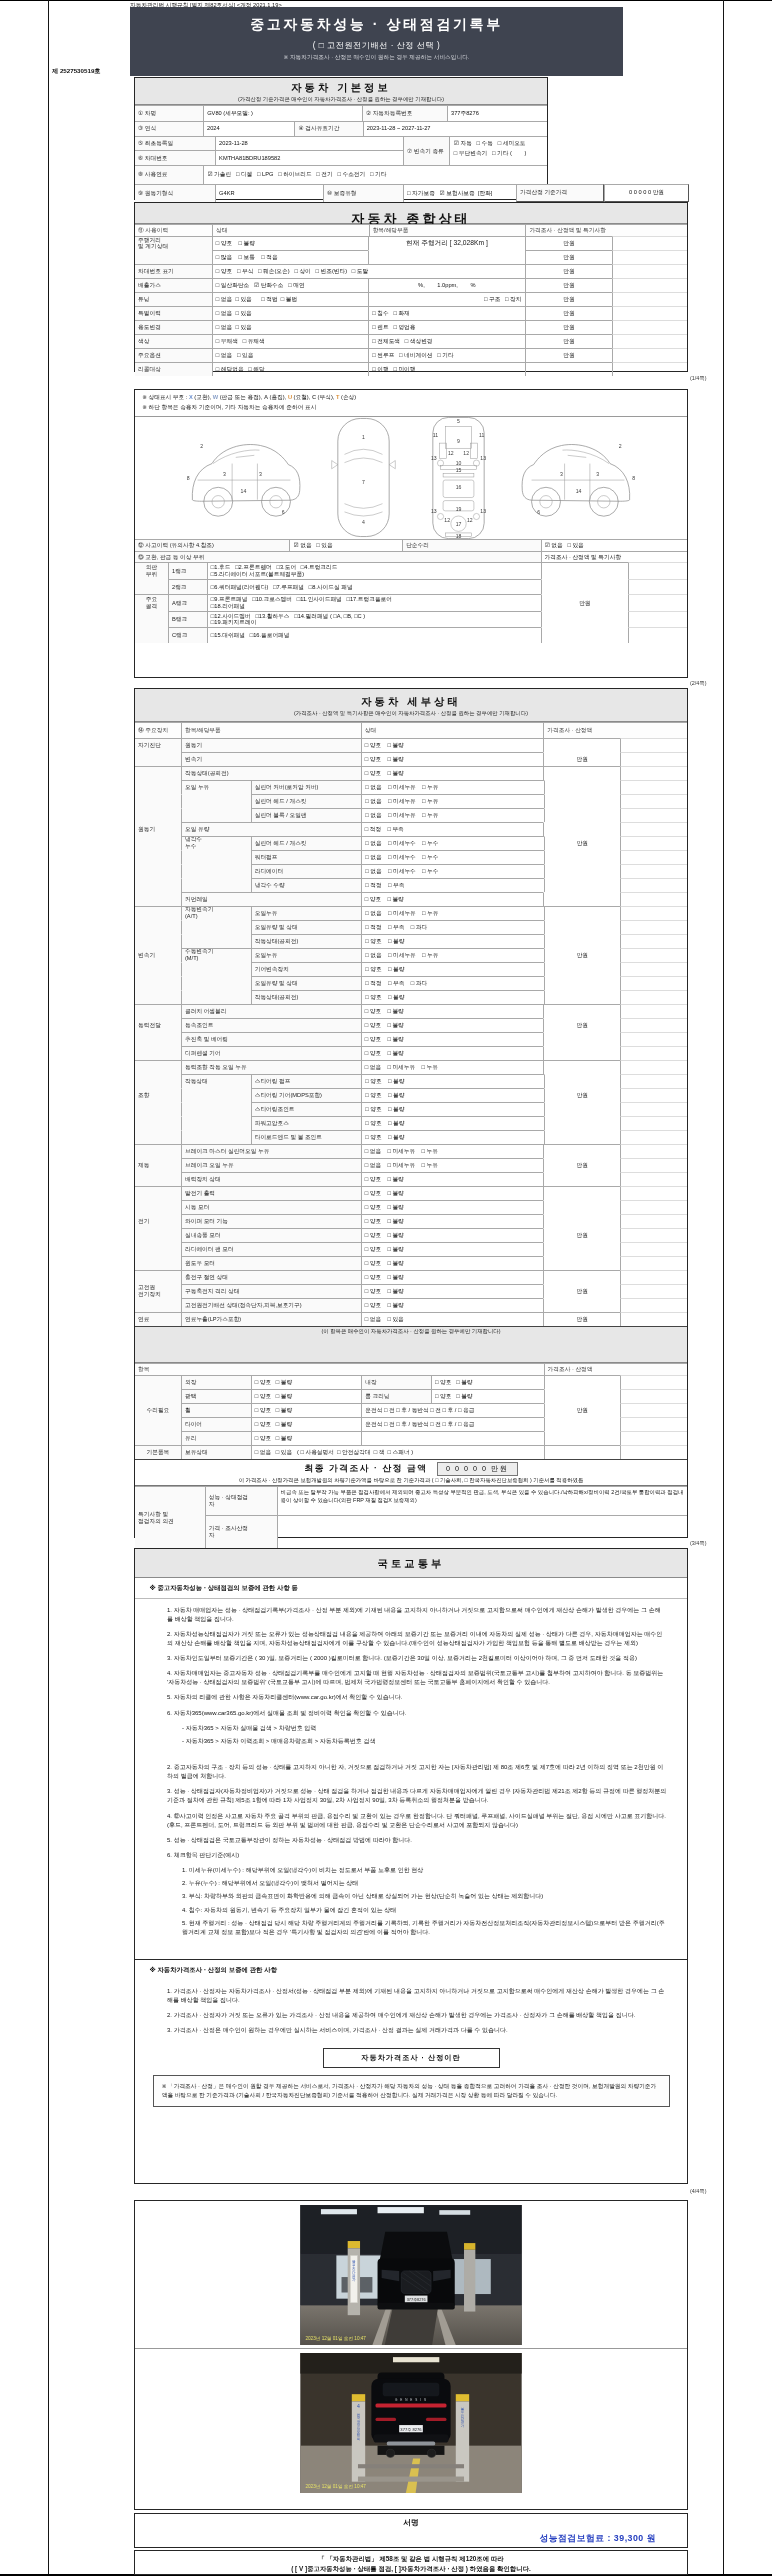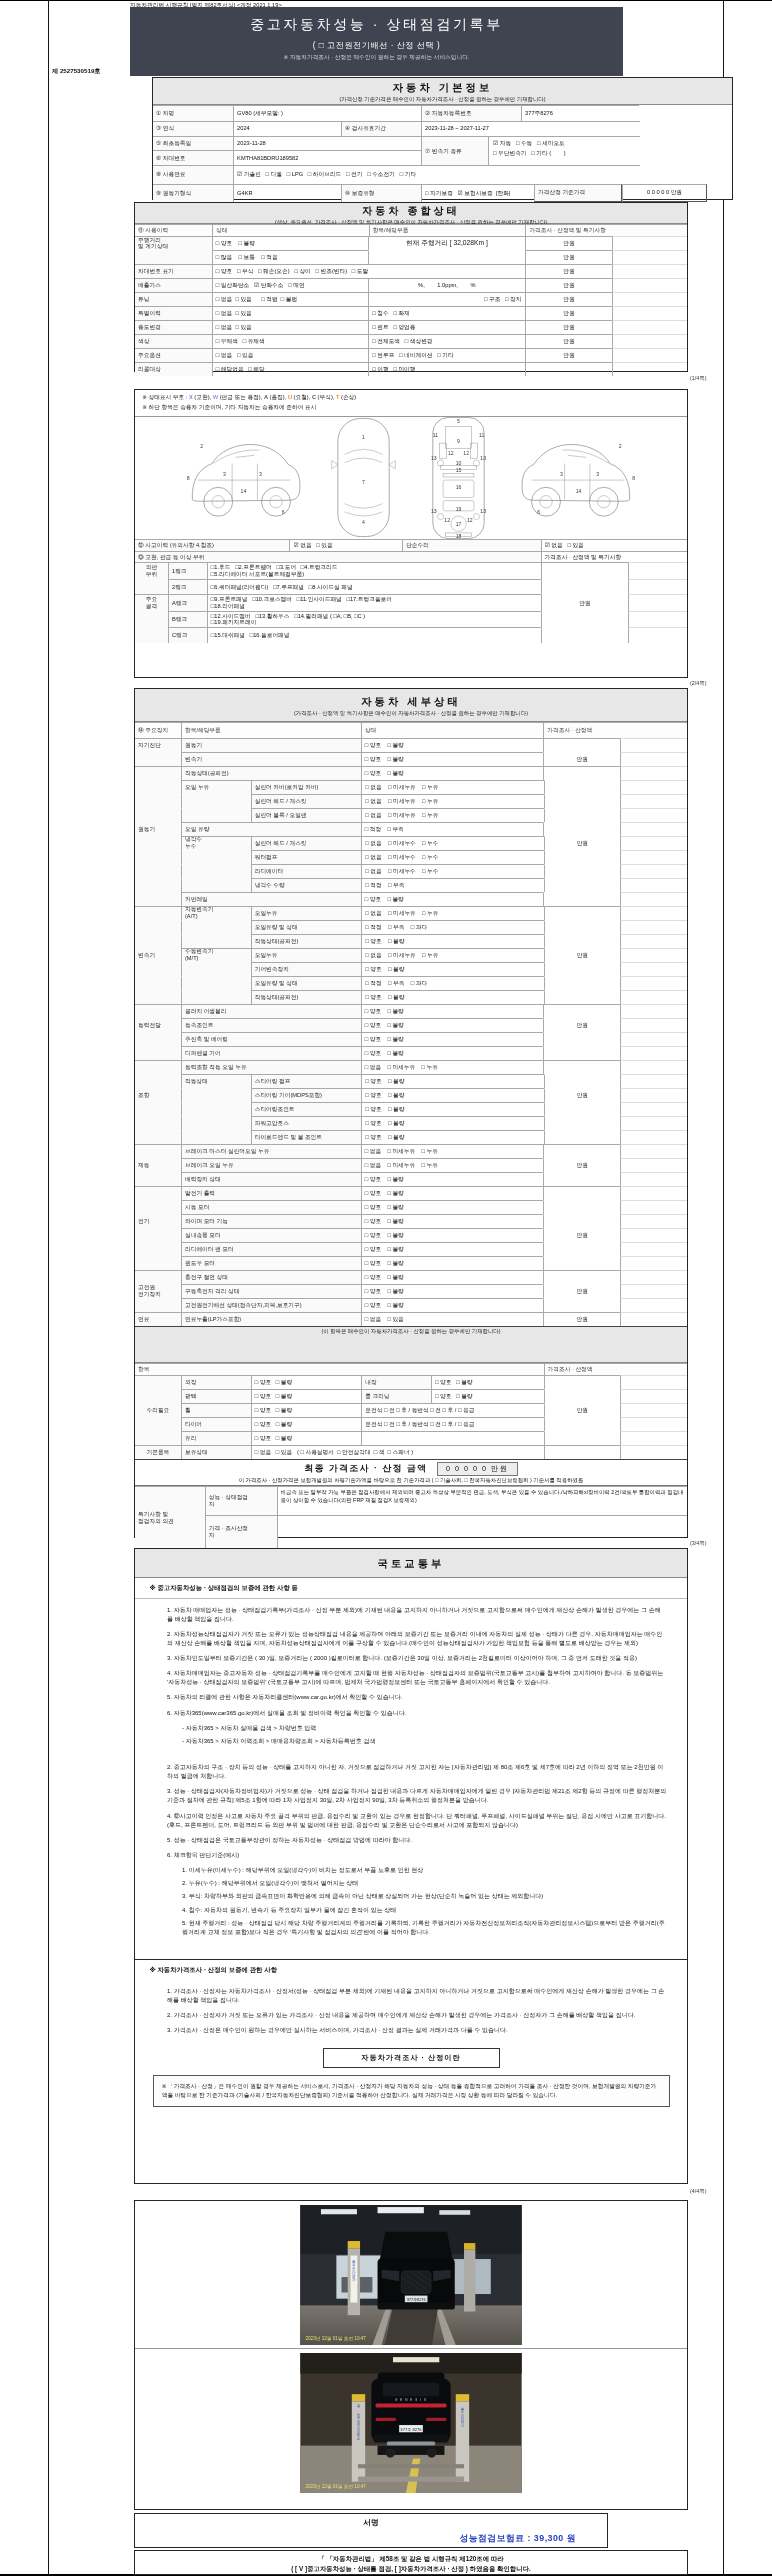--- a/index.html
+++ b/index.html
@@ -3,21 +3,21 @@
 <meta charset="utf-8">
 <style>
   html,body{margin:0;padding:0;background:#fff;font-family:"Liberation Sans","DejaVu Sans",sans-serif;color:#111;}
   .page{position:relative;width:773px;height:2576px;background:#fff;overflow:hidden;}
   .edgeline{position:absolute;top:0;bottom:0;width:1px;background:#151515;}
   .topline{position:absolute;left:0;right:0;top:0;height:1px;background:#000;}
   .botline{position:absolute;left:0;right:0;top:2574px;height:1.5px;background:#000;}
   .regnote{position:absolute;left:130px;top:1.5px;font-size:5.7px;color:#111;}
   .docnum{position:absolute;left:52px;top:67px;font-size:6.2px;font-weight:bold;}
   .darkband{position:absolute;left:130px;top:7.2px;width:493px;height:69px;background:#3f4450;color:#fff;text-align:center;}
-  .darkband .t1{font-size:14px;font-weight:normal;letter-spacing:2.6px;padding-top:9.3px;}
+  .darkband .t1{font-size:14px;font-weight:bold;letter-spacing:2.6px;padding-top:9.3px;}
   .darkband .t2{font-size:8.2px;margin-top:5.2px;letter-spacing:0.5px;}
   .darkband .t3{font-size:5.7px;color:#d8dadf;margin-top:3.6px;}
   .box{position:absolute;border:1px solid #262626;background:#fff;box-sizing:border-box;}
   .sechead{background:#e7e7e7;border-bottom:0.5px solid #8a8a8a;text-align:center;}
   .sectitle{font-size:10.3px;font-weight:bold;letter-spacing:3.1px;padding-top:2.6px;}
   .secsub{font-size:5.4px;margin-top:1px;color:#222;}
   .trow{display:flex;box-sizing:border-box;}
   .c{box-sizing:border-box;border-top:0.5px solid #a9a9a9;border-left:0.5px solid #a9a9a9;padding:1px 3.1px;font-size:5.7px;line-height:6.7px;overflow:hidden;white-space:pre;display:flex;align-items:center;}
   .c:first-child{border-left:none;}
   .lab{background:#fafafa;color:#1c1c1c;}
@@ -75,21 +75,21 @@
 
   <div class="regnote">자동차관리법 시행규칙 [별지 제82호서식] &lt;개정 2021.1.19&gt;</div>
   <div class="docnum">제 2527530519호</div>
 
   <div class="darkband">
     <div class="t1">중고자동차성능 · 상태점검기록부</div>
     <div class="t2"><span>( □ 고전원전기배선 · 산정 선택  )</span></div>
     <div class="t3">※ 자동차가격조사 · 산정은 매수인이 원하는 경우 제공하는 서비스입니다.</div>
   </div>
 
-  <div class="box" style="left:152px;top:77px;width:581px;height:123px;overflow:visible">
+  <div class="box" style="left:134px;top:77px;width:414px;height:123px;overflow:visible">
     <div class="sechead" style="height:26px">
       <div class="sectitle">자동차 기본정보</div>
       <div class="secsub">(가격산정 기준가격은 매수인이 자동차가격조사 · 산정을 원하는 경우에만 기재합니다)</div>
     </div>
     <div class="trow" style="height:15.5px">
       <div class="c lab" style="width:80px">① 차명</div>
       <div class="c" style="width:188px">GV80 (세부모델: )</div>
       <div class="c lab" style="width:100px">② 자동차등록번호</div>
       <div class="c" style="width:118px">377주8276</div>
     </div>
@@ -125,21 +125,21 @@
       <div class="c" style="width:108px">G4KR</div>
       <div class="c lab" style="width:80px">⑩ 보증유형</div>
       <div class="c" style="width:113px">□ 자가보증   ☑ 보험사보증  [한화]</div>
       <div class="c lab" style="width:88px;border-right:0.5px solid #555;border-bottom:0.5px solid #555">가격산정 기준가격</div>
       <div class="c cen" style="width:85px;border-right:0.5px solid #555;border-bottom:0.5px solid #555">0 0 0 0 0 만원</div>
     </div>
   </div>
 
   <div class="box" style="left:134px;top:202px;width:554px;height:170px">
     <div class="sechead" style="height:19.6px">
-      <div class="sectitle" style="font-size:10px;padding-top:1px">자동차 종합상태</div>
+      <div class="sectitle" style="font-size:13px;padding-top:7px">자동차 종합상태</div>
       <div class="secsub">(색상, 주요옵션, 가격조사 · 산정액 및 특기사항은 매수인이 자동차가격조사 · 산정을 원하는 경우에만 기재합니다)</div>
     </div>
     <div class="trow colhead" style="height:12.4px">
       <div class="c o-lab">⑪ 사용이력</div>
       <div class="c o-s1">상태</div>
       <div class="c o-item">항목/해당부품</div>
       <div class="c" style="width:162px">가격조사 · 산정액 및 특기사항</div>
     </div>
     <div>
 
@@ -970,21 +970,21 @@
         <rect x="142" y="158" width="146" height="16" rx="6" fill="#101114"></rect>
         <rect x="168" y="172" width="94" height="8" rx="3" fill="#8f949a"></rect>
         <rect x="150" y="180" width="130" height="18" fill="#141414"></rect>
         <circle cx="175" cy="195" r="8" fill="#1d1d1d" stroke="#333"></circle>
         <circle cx="255" cy="195" r="8" fill="#1d1d1d" stroke="#333"></circle>
         <text x="10" y="262" font-size="9" fill="#e6e168">2023년 12월 01일 오전 10:47</text>
       </svg>
     </div>
   </div>
 
-  <div class="box" style="left:134px;top:2513px;width:474px;height:35px">
+  <div class="box" style="left:134px;top:2513px;width:554px;height:35px">
     <div style="text-align:center;font-size:7.7px;font-weight:bold;padding-top:4.1px">서명</div>
     <div class="bluefee" style="right:31px;top:18.5px">성능점검보험료 : 39,300 원</div>
   </div>
 
   <div class="box" style="left:134px;top:2550px;width:554px;height:25px">
     <div style="text-align:center;font-size:6.4px;font-weight:bold;padding-top:3.6px">「 「자동차관리법」 제58조 및 같은 법 시행규칙 제120조에 따라</div>
     <div style="text-align:center;font-size:6.4px;font-weight:bold;padding-top:1.5px">( [ V ]중고자동차성능 · 상태를 점검, [   ]자동차가격조사 · 산정 ) 하였음을 확인합니다.</div>
   </div>
 </div>
 

